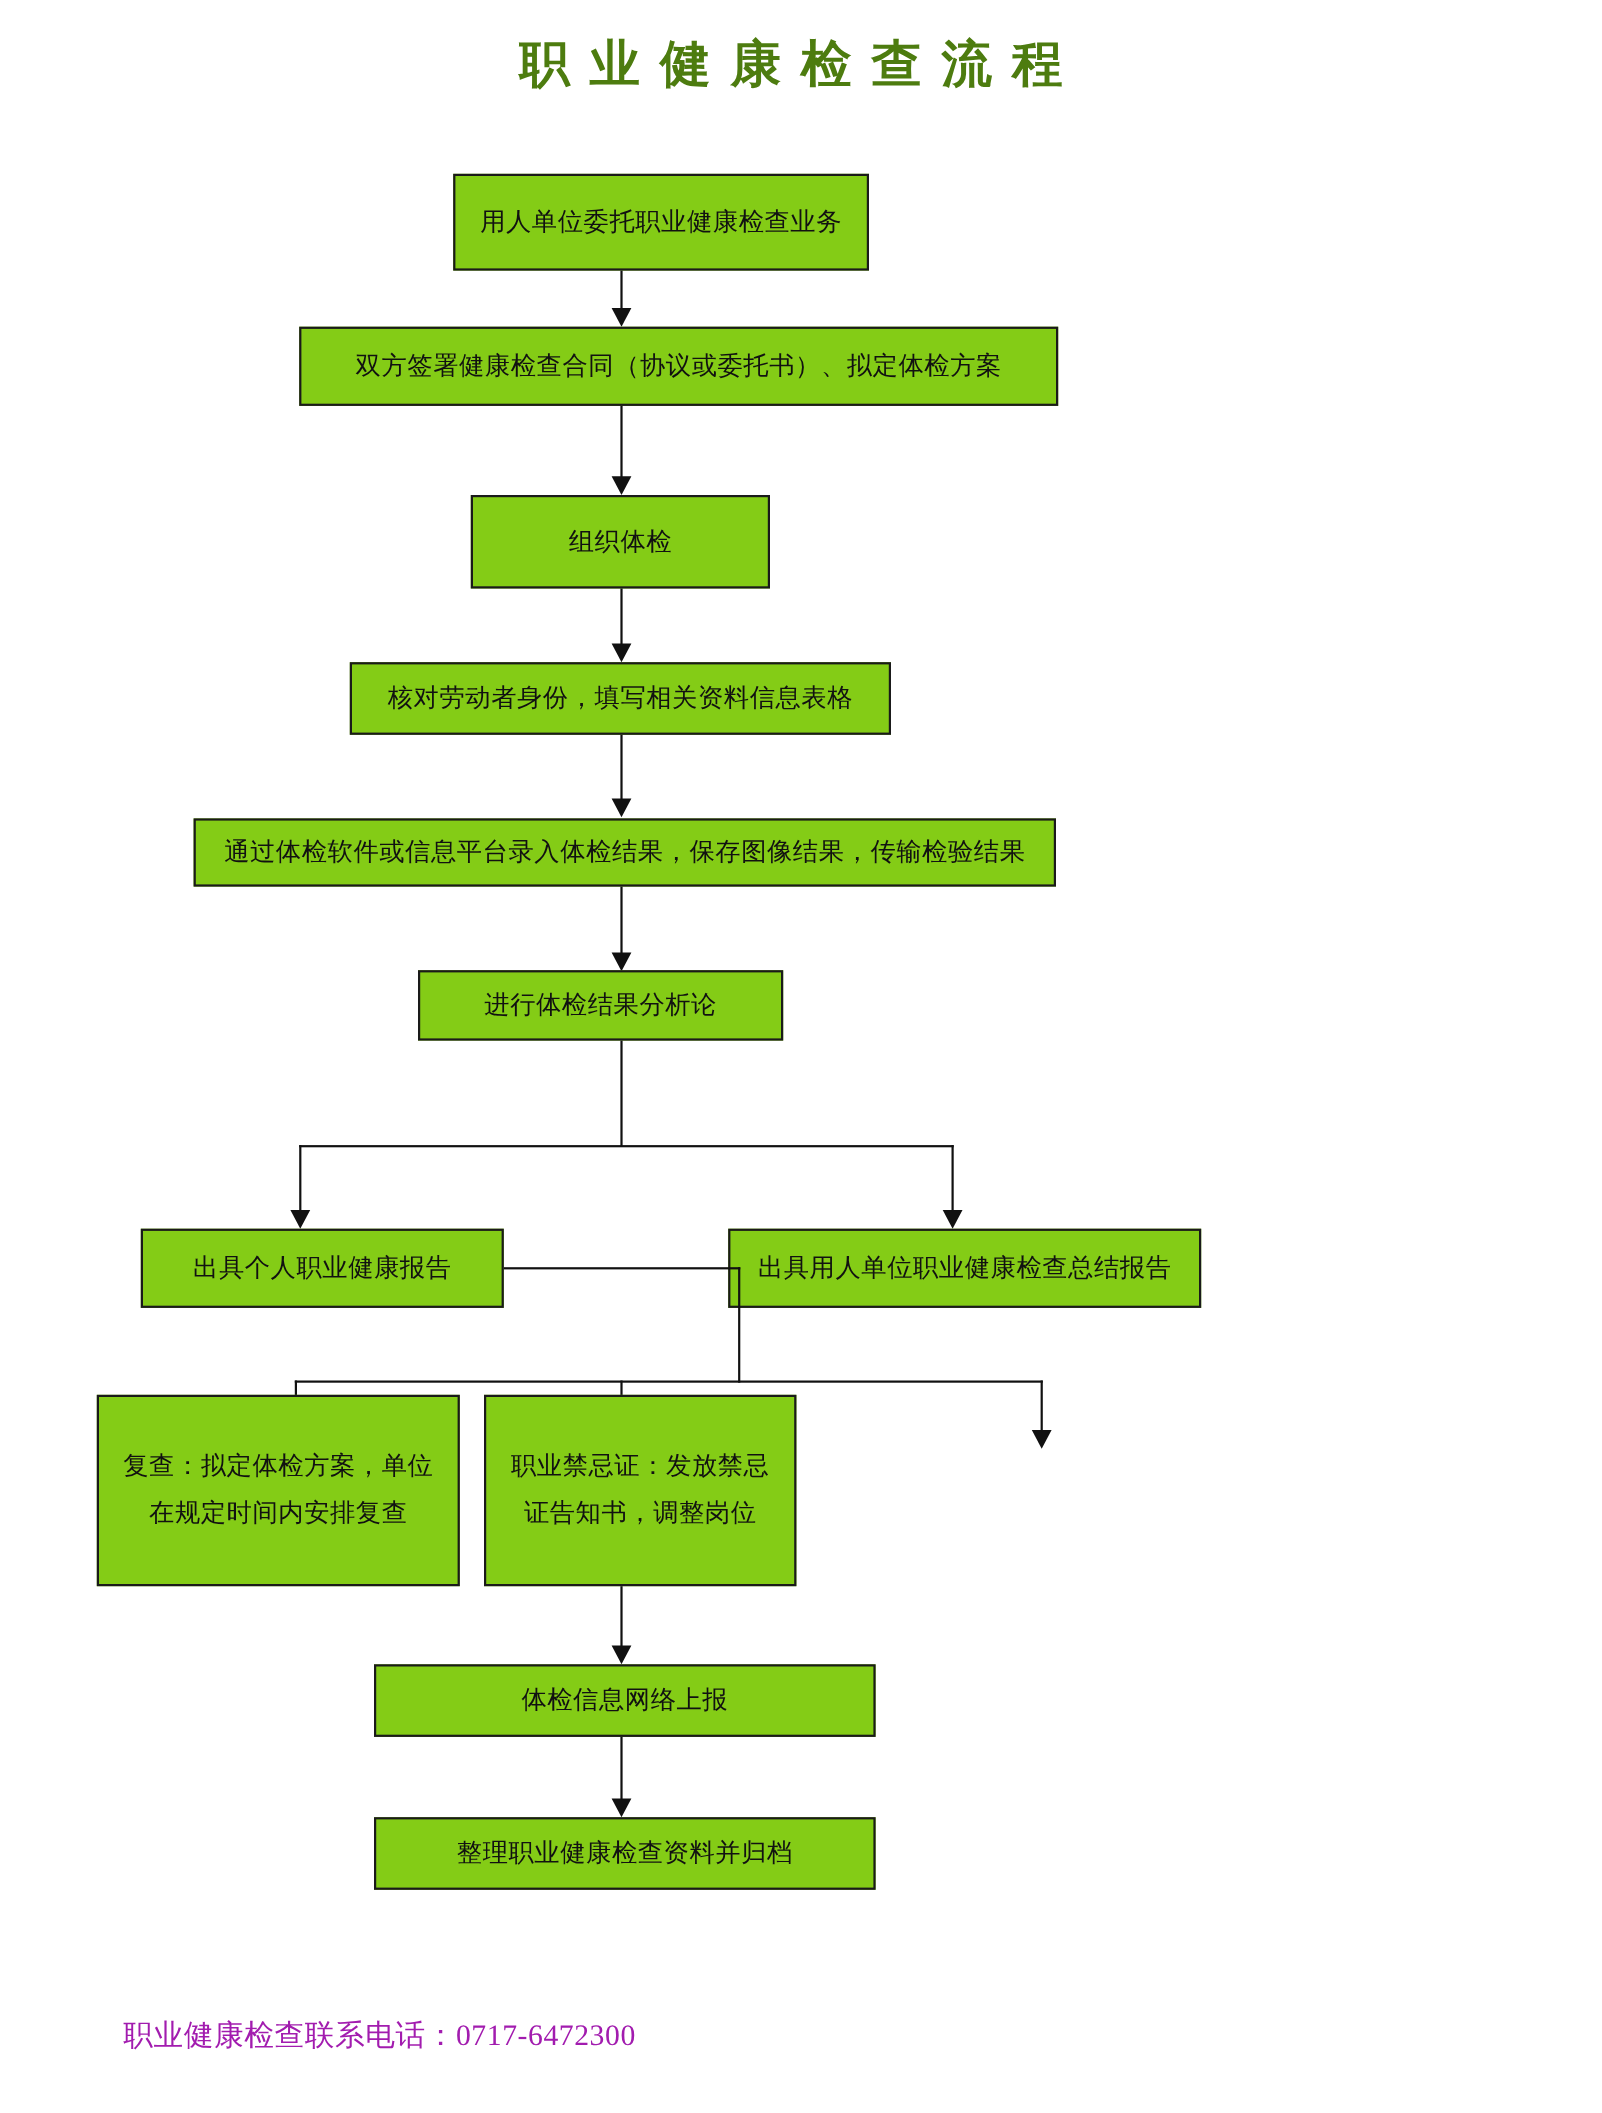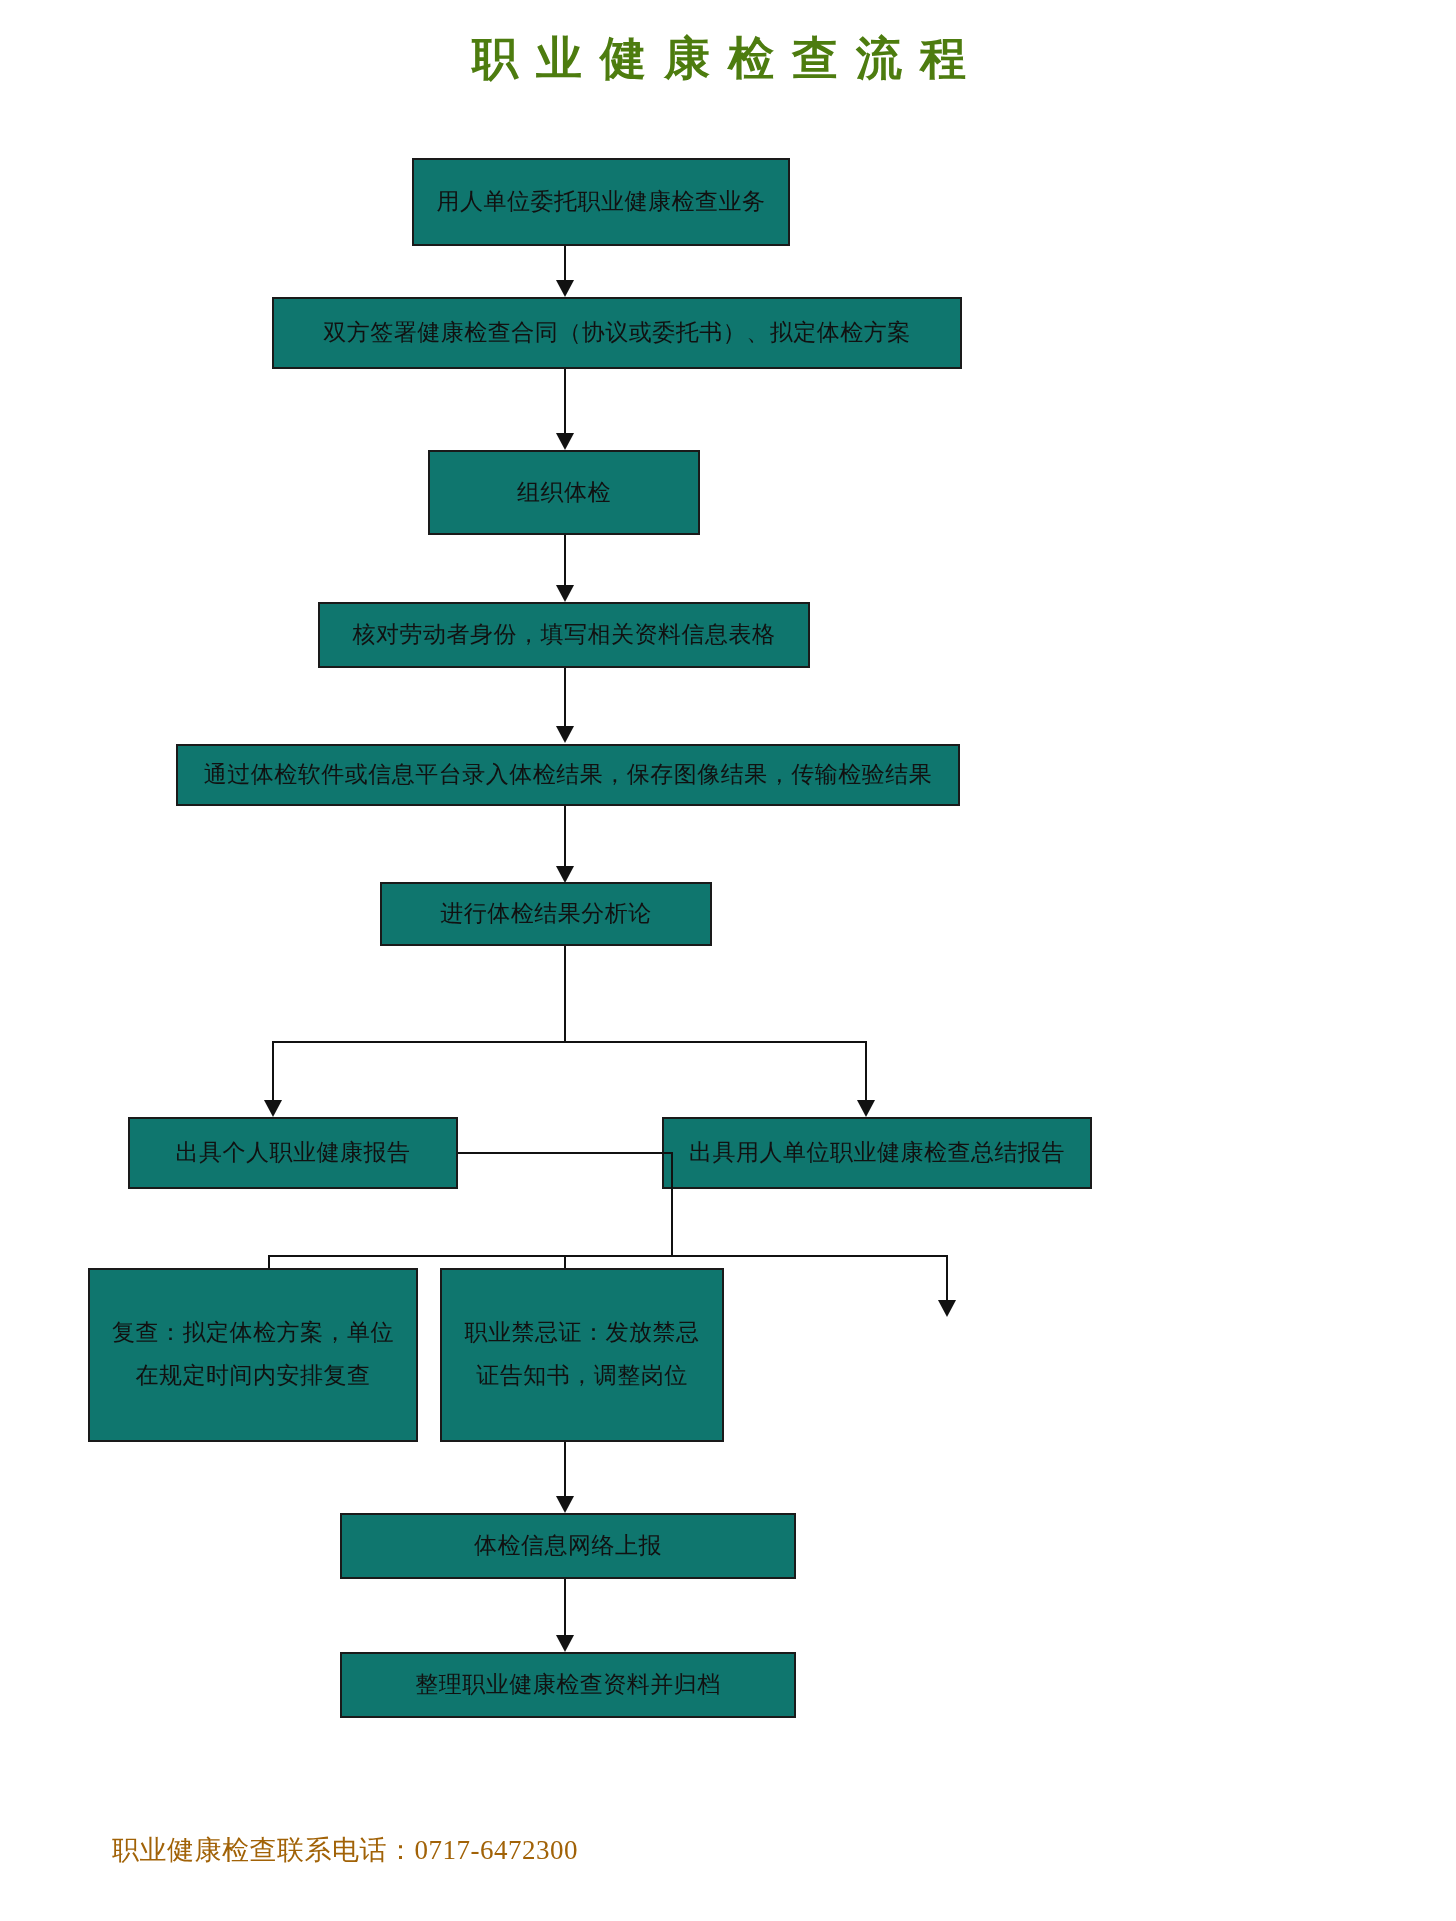--- a/index.html
+++ b/index.html
@@ -32,21 +32,21 @@
     letter-spacing: 18px;
     color: #4d7c0f;
     white-space: nowrap;
   }
 
   
   .box {
     position: absolute;
     box-sizing: border-box;
     border: 2px solid #1a1a1a;
-    background: #0f766e;
+    background: #84cc16;
     display: flex;
     align-items: center;
     justify-content: center;
     text-align: center;
     font-size: 23px;
     line-height: 1.55;
     color: #111111;
     padding: 4px 10px;
     letter-spacing: 0.5px;
   }
@@ -72,21 +72,21 @@
     height: 0;
     border-left: 9px solid transparent;
     border-right: 9px solid transparent;
     border-top: 17px solid #111111;
   }
 
   
   .contact {
     position: absolute;
     font-size: 27px;
-    color: #a16207;
+    color: #a21caf;
     white-space: nowrap;
     letter-spacing: 0.5px;
   }
 </style>
 </head>
 <body>
 
 <div id="page">
 
   <div class="title">职业健康检查流程</div>

